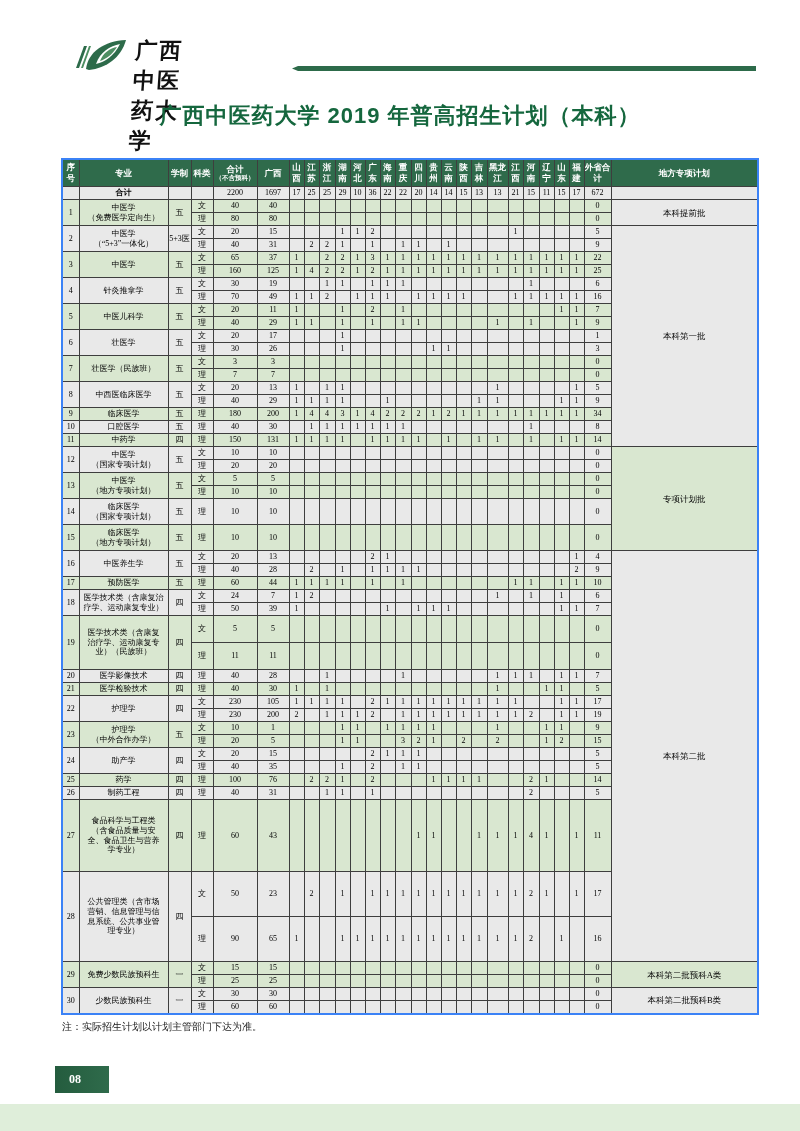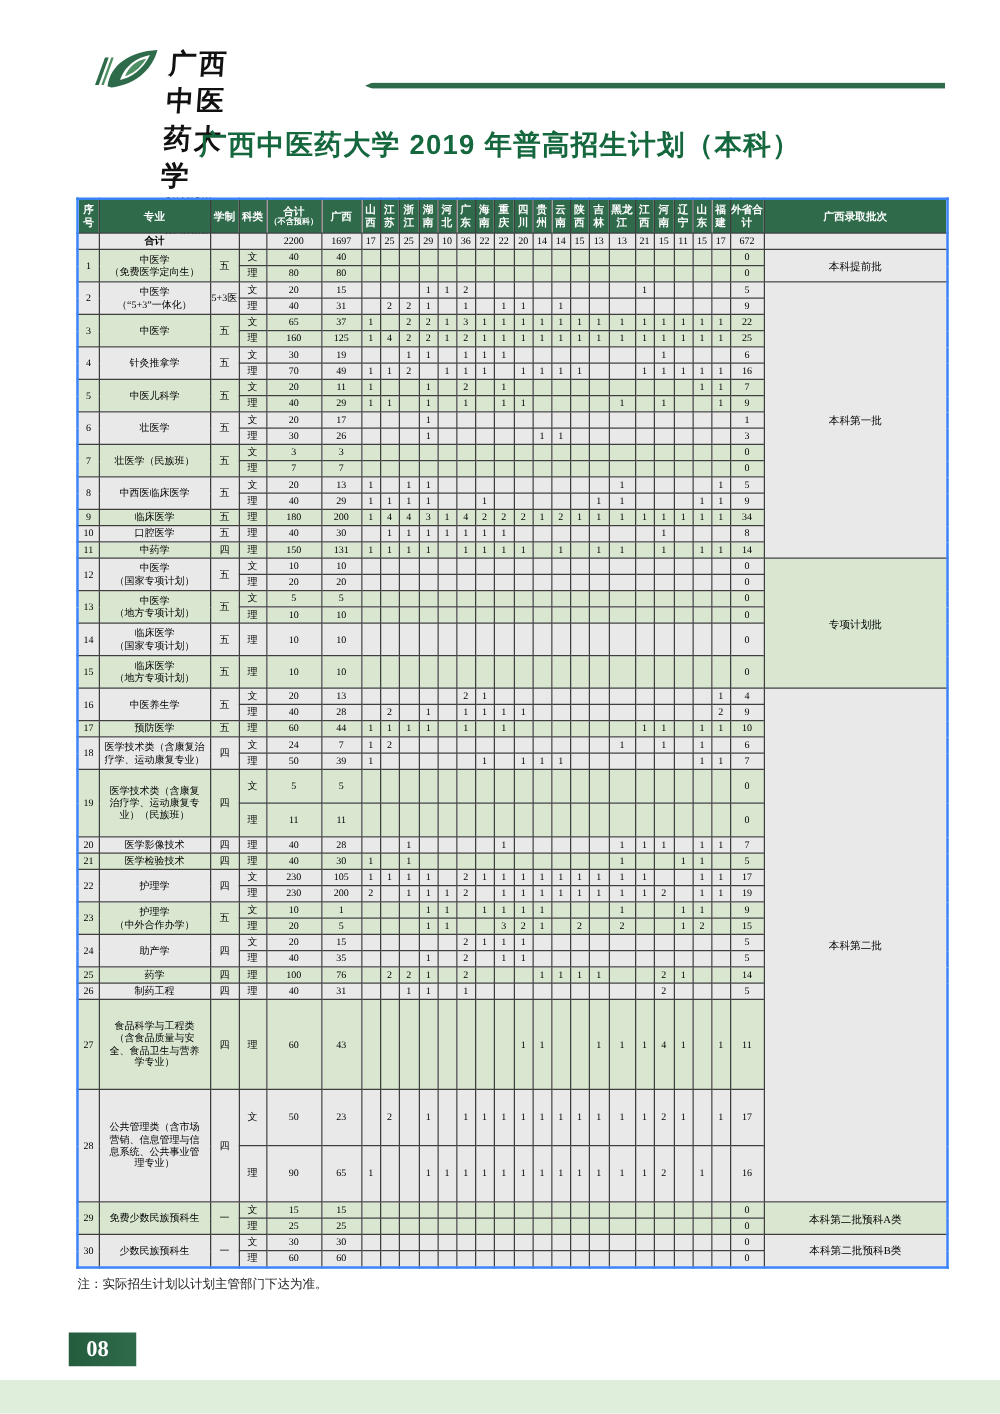--- a/index.html
+++ b/index.html
@@ -31,21 +31,21 @@
   td.batch-green{background:#d9e7d0 !important;}
   td.batch-gray{background:#e9e9e9 !important;}
   td.batch-cell{font-family:"Liberation Serif",serif;font-size:8.5px;}
   td.major-cell{white-space:pre-line;font-size:8px;}
   td.sum-label{font-weight:bold;}
   .subhead{font-size:6.5px;display:block;}
   .note{position:absolute;left:62px;top:1020px;font-size:10px;color:#222;
         font-family:Liberation Sans, sans-serif;}
   .pagebox{position:absolute;left:55px;top:1066px;width:54px;height:27px;
            background:linear-gradient(90deg,#245c3e,#2f6b4b);color:#fff;
-           font-weight:bold;font-size:18px;line-height:27px;padding-left:14px;
+           font-weight:bold;font-size:12px;line-height:27px;padding-left:14px;
            box-sizing:border-box;font-family:"Liberation Serif",serif;}
   .bottomband{position:absolute;left:0;top:1104px;width:800px;height:27px;background:#dfeeda;}
 </style>
 </head>
 <body>
 
 <div class="logo-row">
   <svg class="leaf" width="54" height="36" viewBox="0 0 54 36">
     <path d="M2 30 L10 8 L13 8 L5 30 Z" fill="#2d6b4a"></path>
     <path d="M7 30 L15 8 L17 8 L9 30 Z" fill="#4e8f63"></path>
@@ -114,21 +114,21 @@
           <th class="vert">云南</th>
           <th class="vert">陕西</th>
           <th class="vert">吉林</th>
           <th class="vert">黑龙江</th>
           <th class="vert">江西</th>
           <th class="vert">河南</th>
           <th class="vert">辽宁</th>
           <th class="vert">山东</th>
           <th class="vert">福建</th>
           <th class="vert">外省合计</th>
-          <th class="">广西录取批次</th>
+          <th class="">地方专项计划</th>
         </tr>
       </thead>
       <tbody>
         <tr class="w">
           <td></td>
           <td class="sum-label">合计</td>
           <td></td>
           <td></td>
           <td>2200</td>
           <td>1697</td>

